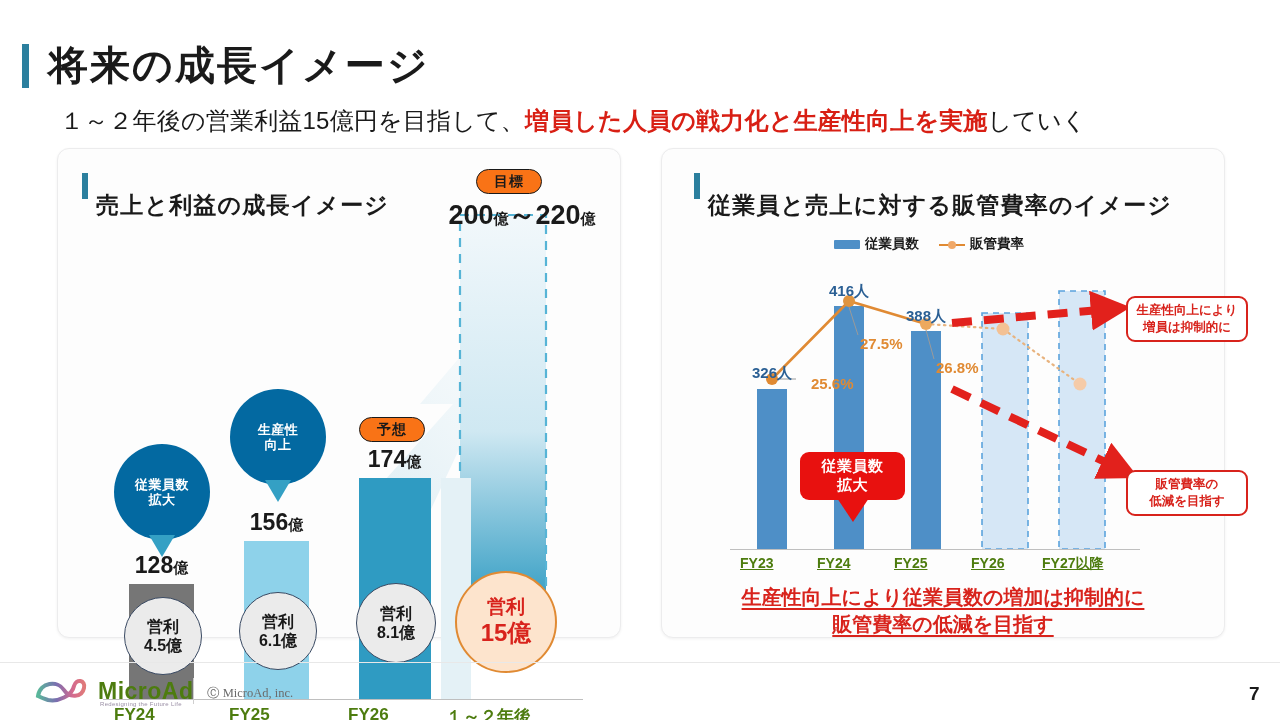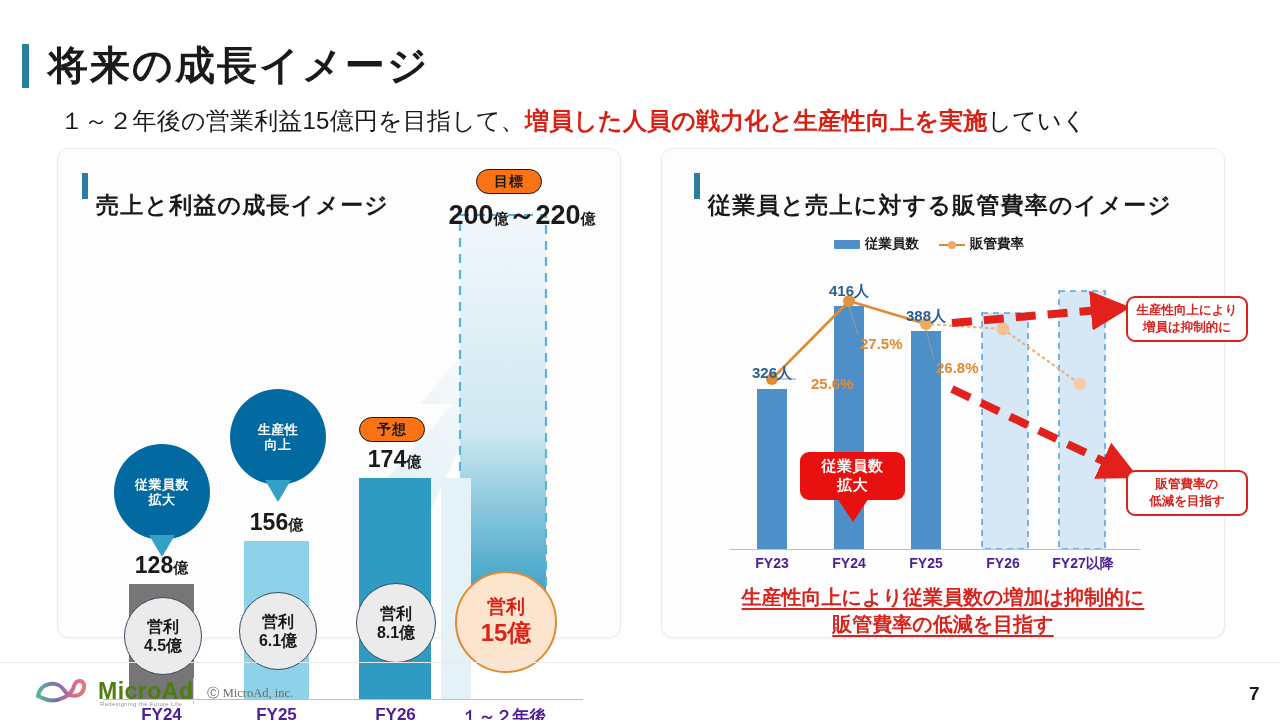--- a/index.html
+++ b/index.html
@@ -36,21 +36,21 @@
   #card-left{left:57px;top:148px;width:562px;height:488px;}
   #card-right{left:661px;top:148px;width:562px;height:488px;}
 
   .card-rule{position:absolute;width:6px;height:26px;background:#2b7f9e;}
   .card-title{position:absolute;font-size:23px;font-weight:bold;color:#1a1a1a;
     letter-spacing:1.2px;white-space:nowrap;margin-top:20px;}
 
   
   .bar{position:absolute;}
   .axis-line{position:absolute;background:#bfbfbf;height:1px;}
-  .xlab{position:absolute;font-size:17px;font-weight:bold;color:#4c1d95;text-align:center;}
+  .xlab{position:absolute;font-size:17px;font-weight:bold;color:#4d7c0f;text-decoration:underline;}
   .valtop{position:absolute;font-size:23px;font-weight:bold;color:#1a1a1a;text-align:center;}
   .valtop .unit{font-size:15px;}
 
   .pill{
     position:absolute;border:1.8px solid #1a1a1a;border-radius:16px;background:#f97316;
     font-size:14px;font-weight:bold;color:#1a1a1a;text-align:center;line-height:22px;
     height:23px;letter-spacing:1px;
   }
 
   

